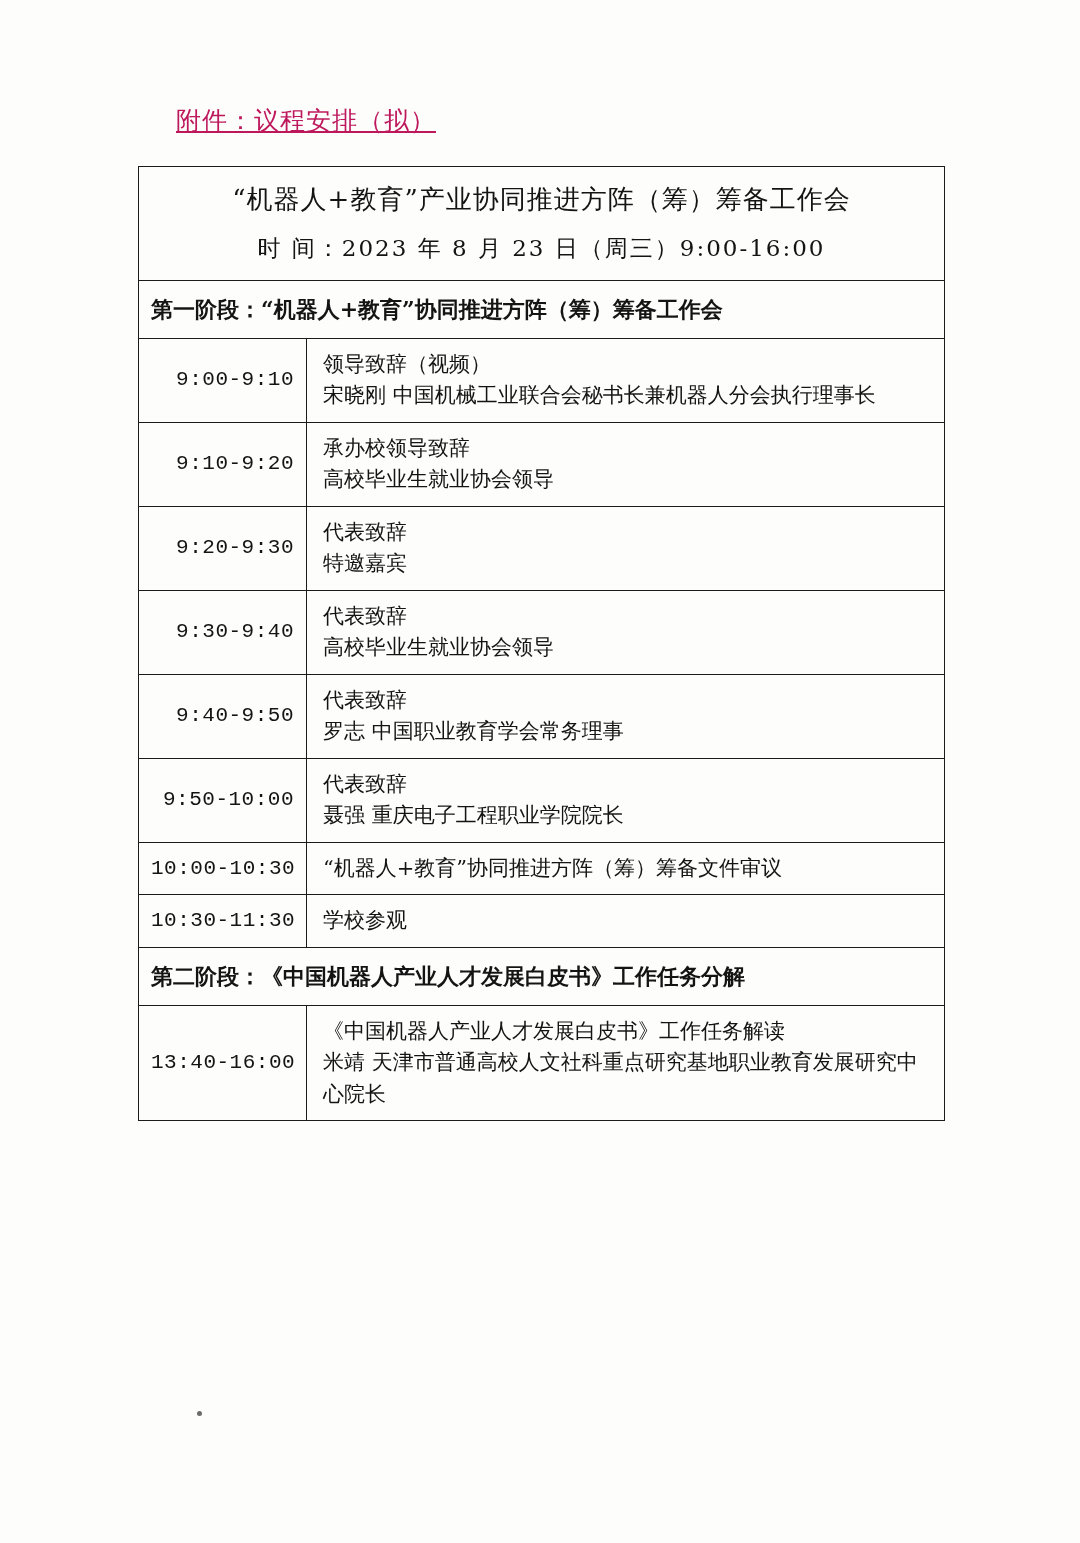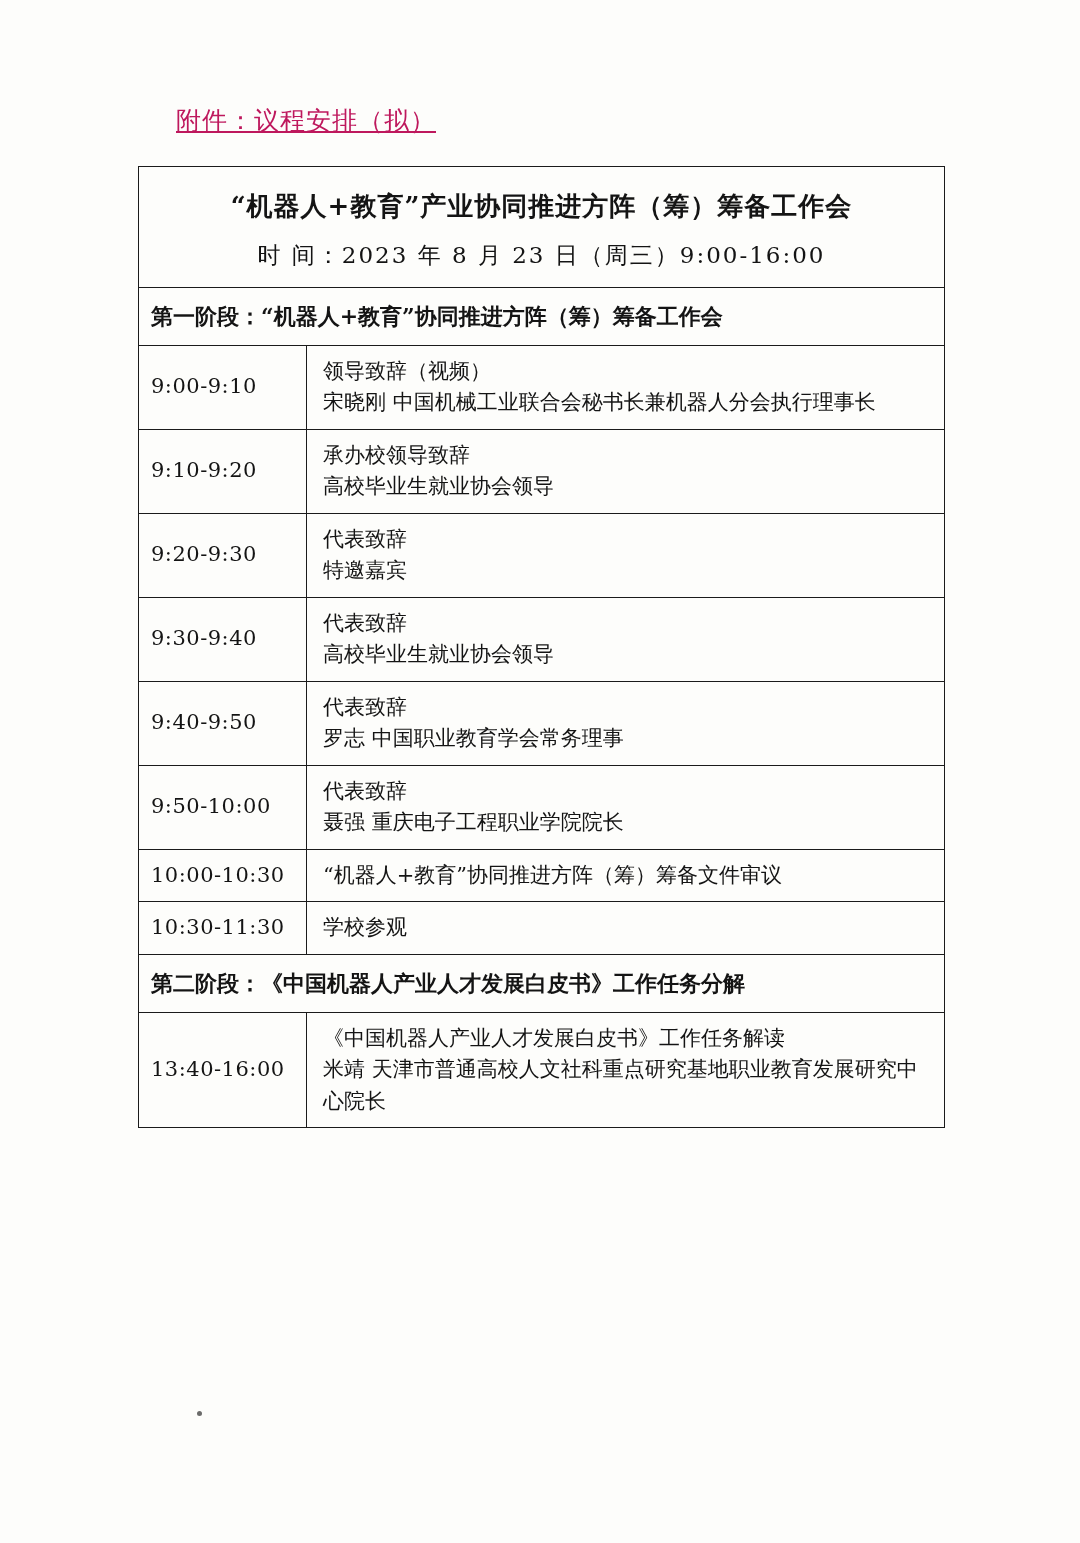--- a/index.html
+++ b/index.html
@@ -41,48 +41,49 @@
   .agenda-table td {
     border: 1.6px solid #1b1b1b;
     padding: 10px 12px;
     vertical-align: middle;
     font-size: 21px;
     line-height: 1.5;
     color: #141414;
   }
   td.title-cell {
     text-align: center;
-    font-weight: bold;
+    font-weight: normal;
     font-size: 26px;
     letter-spacing: 1px;
-    padding-top: 20px;
+    padding-top: 13px;
     padding-bottom: 8px;
     border-bottom: none;
   }
   td.subtitle-cell {
     text-align: center;
     font-size: 23px;
     letter-spacing: 2px;
     padding-top: 4px;
     padding-bottom: 14px;
     border-top: none;
   }
   td.section-cell {
     text-align: left;
     font-weight: bold;
     font-size: 22px;
     padding-top: 12px;
     padding-bottom: 12px;
   }
   td.time-cell {
     width: 168px;
-    text-align: left;
+    text-align: right;
     font-size: 21px;
     letter-spacing: 0.5px;
     white-space: nowrap;
+    font-family: Liberation Mono, monospace;
   }
   td.content-cell {
     text-align: left;
     padding-left: 16px;
   }
   .line {
     display: block;
     white-space: normal;
   }
   .ink-dot {

